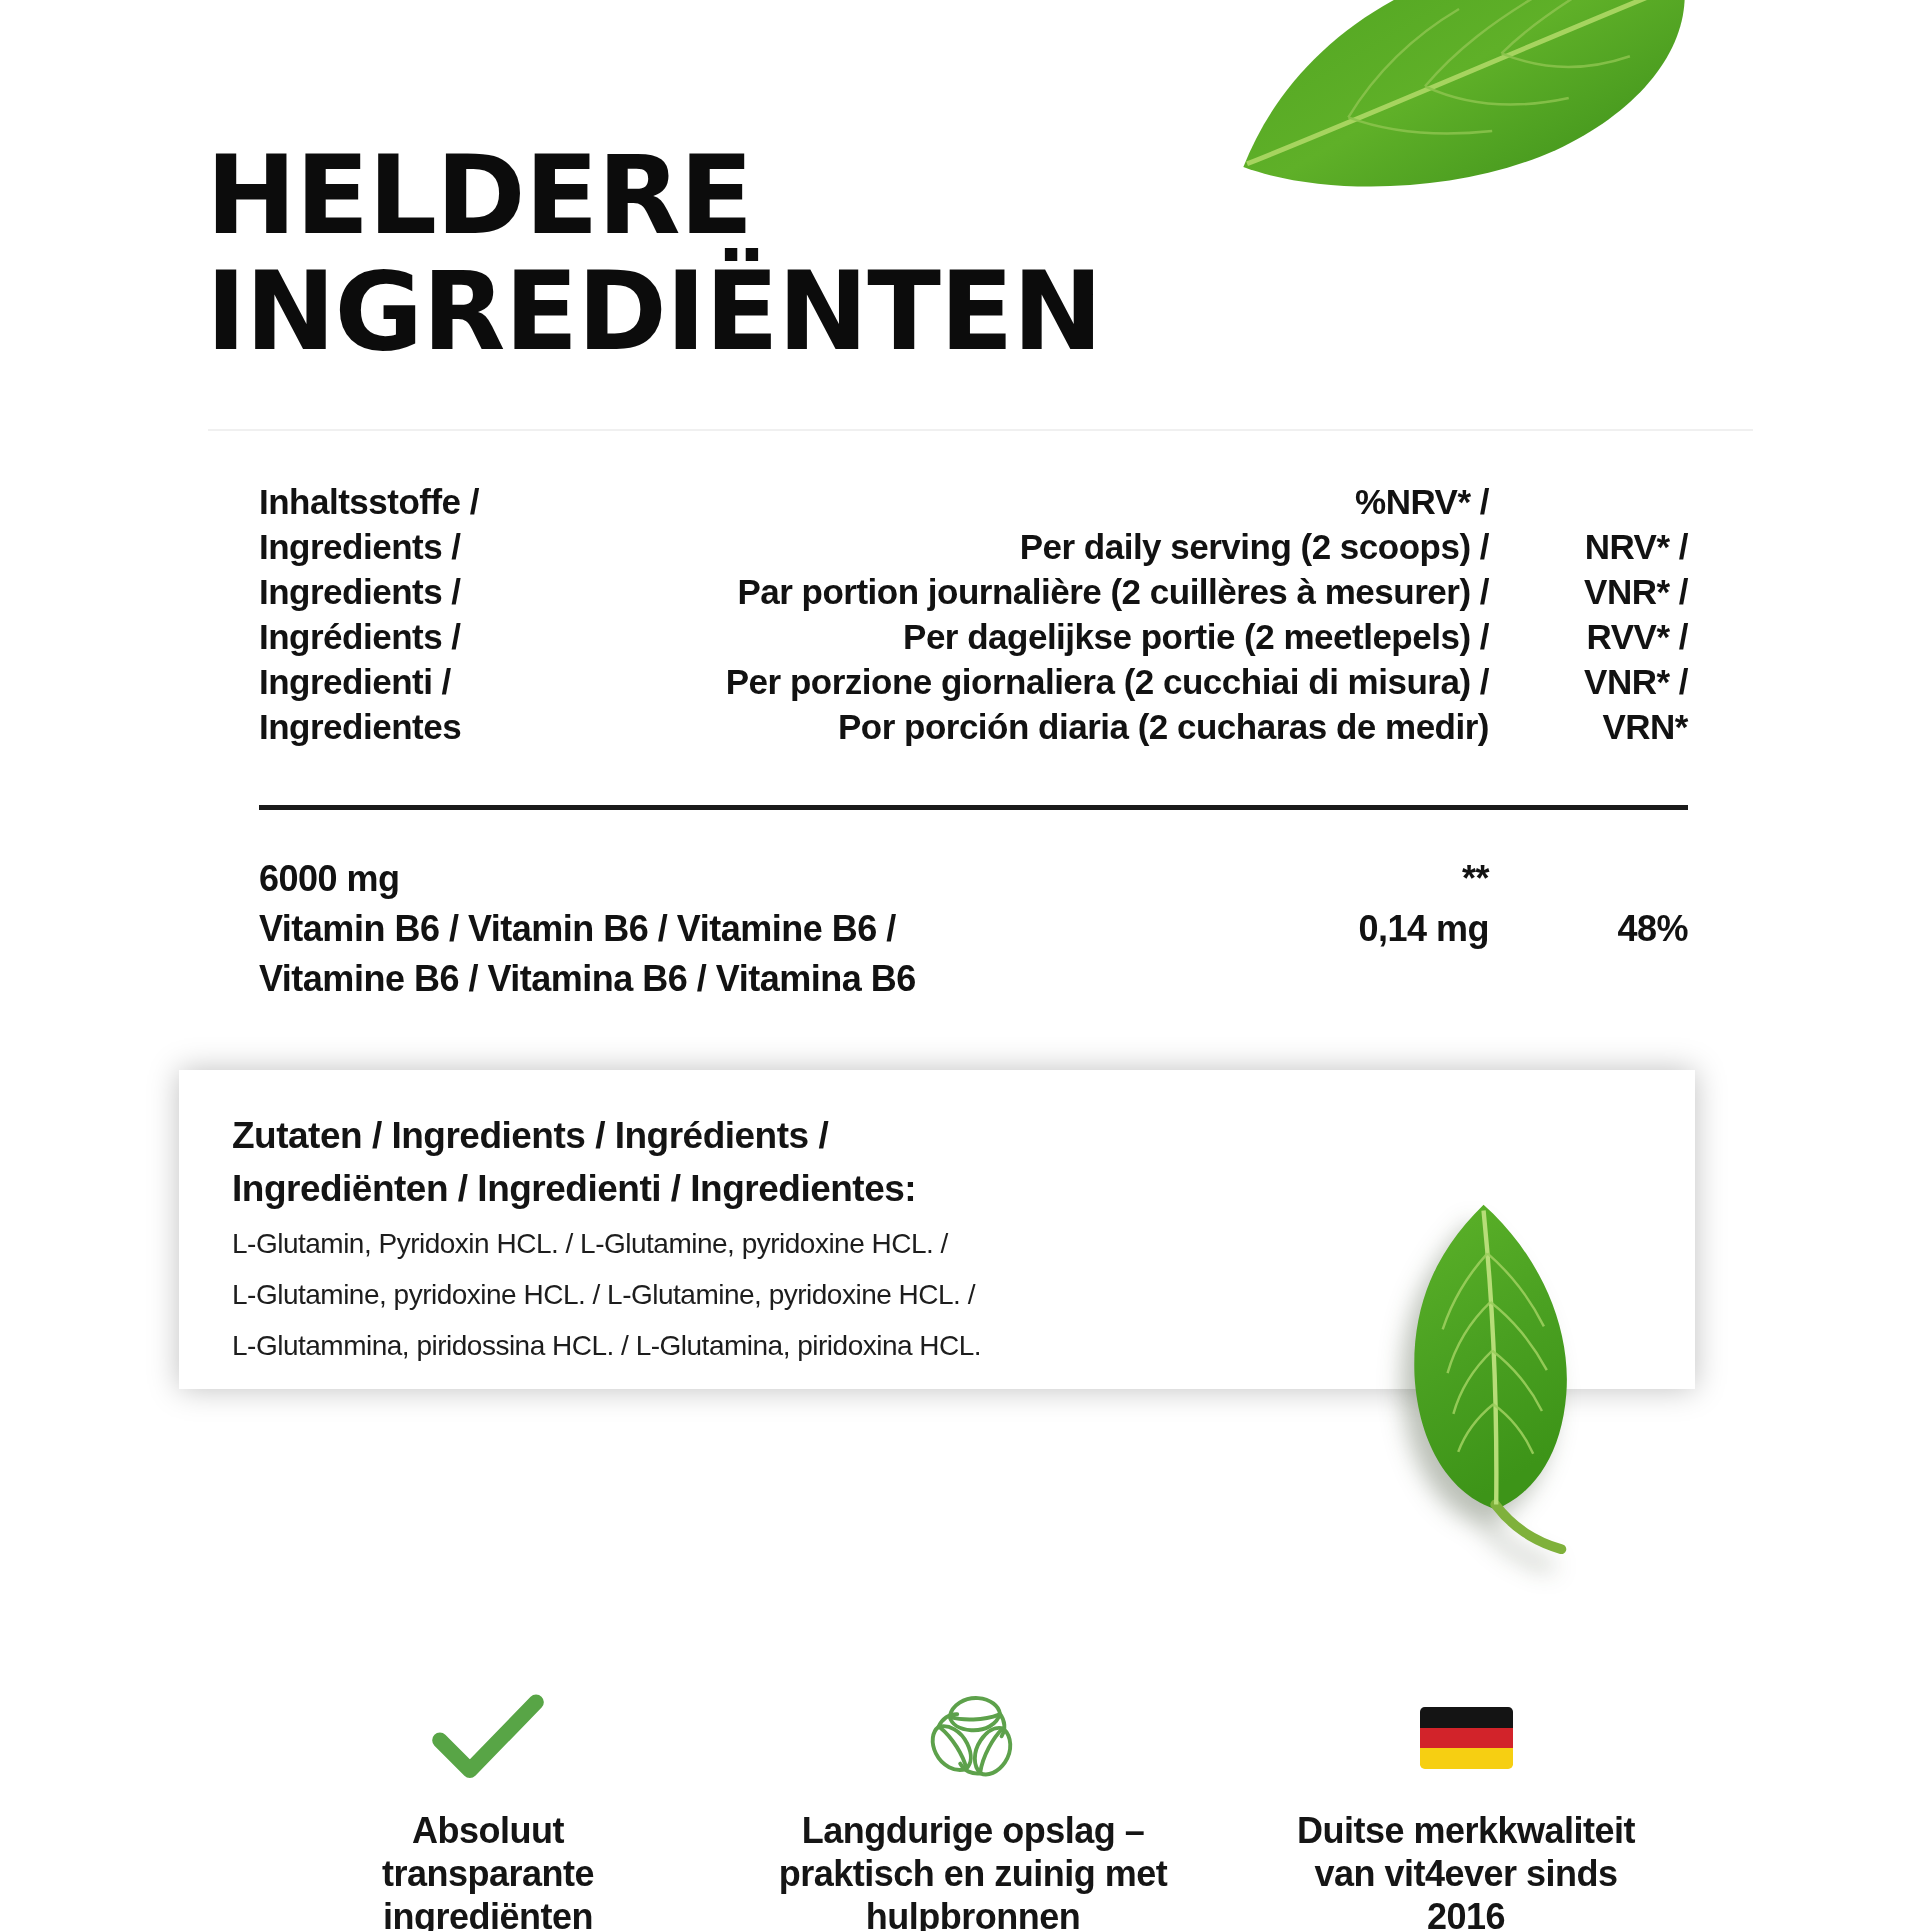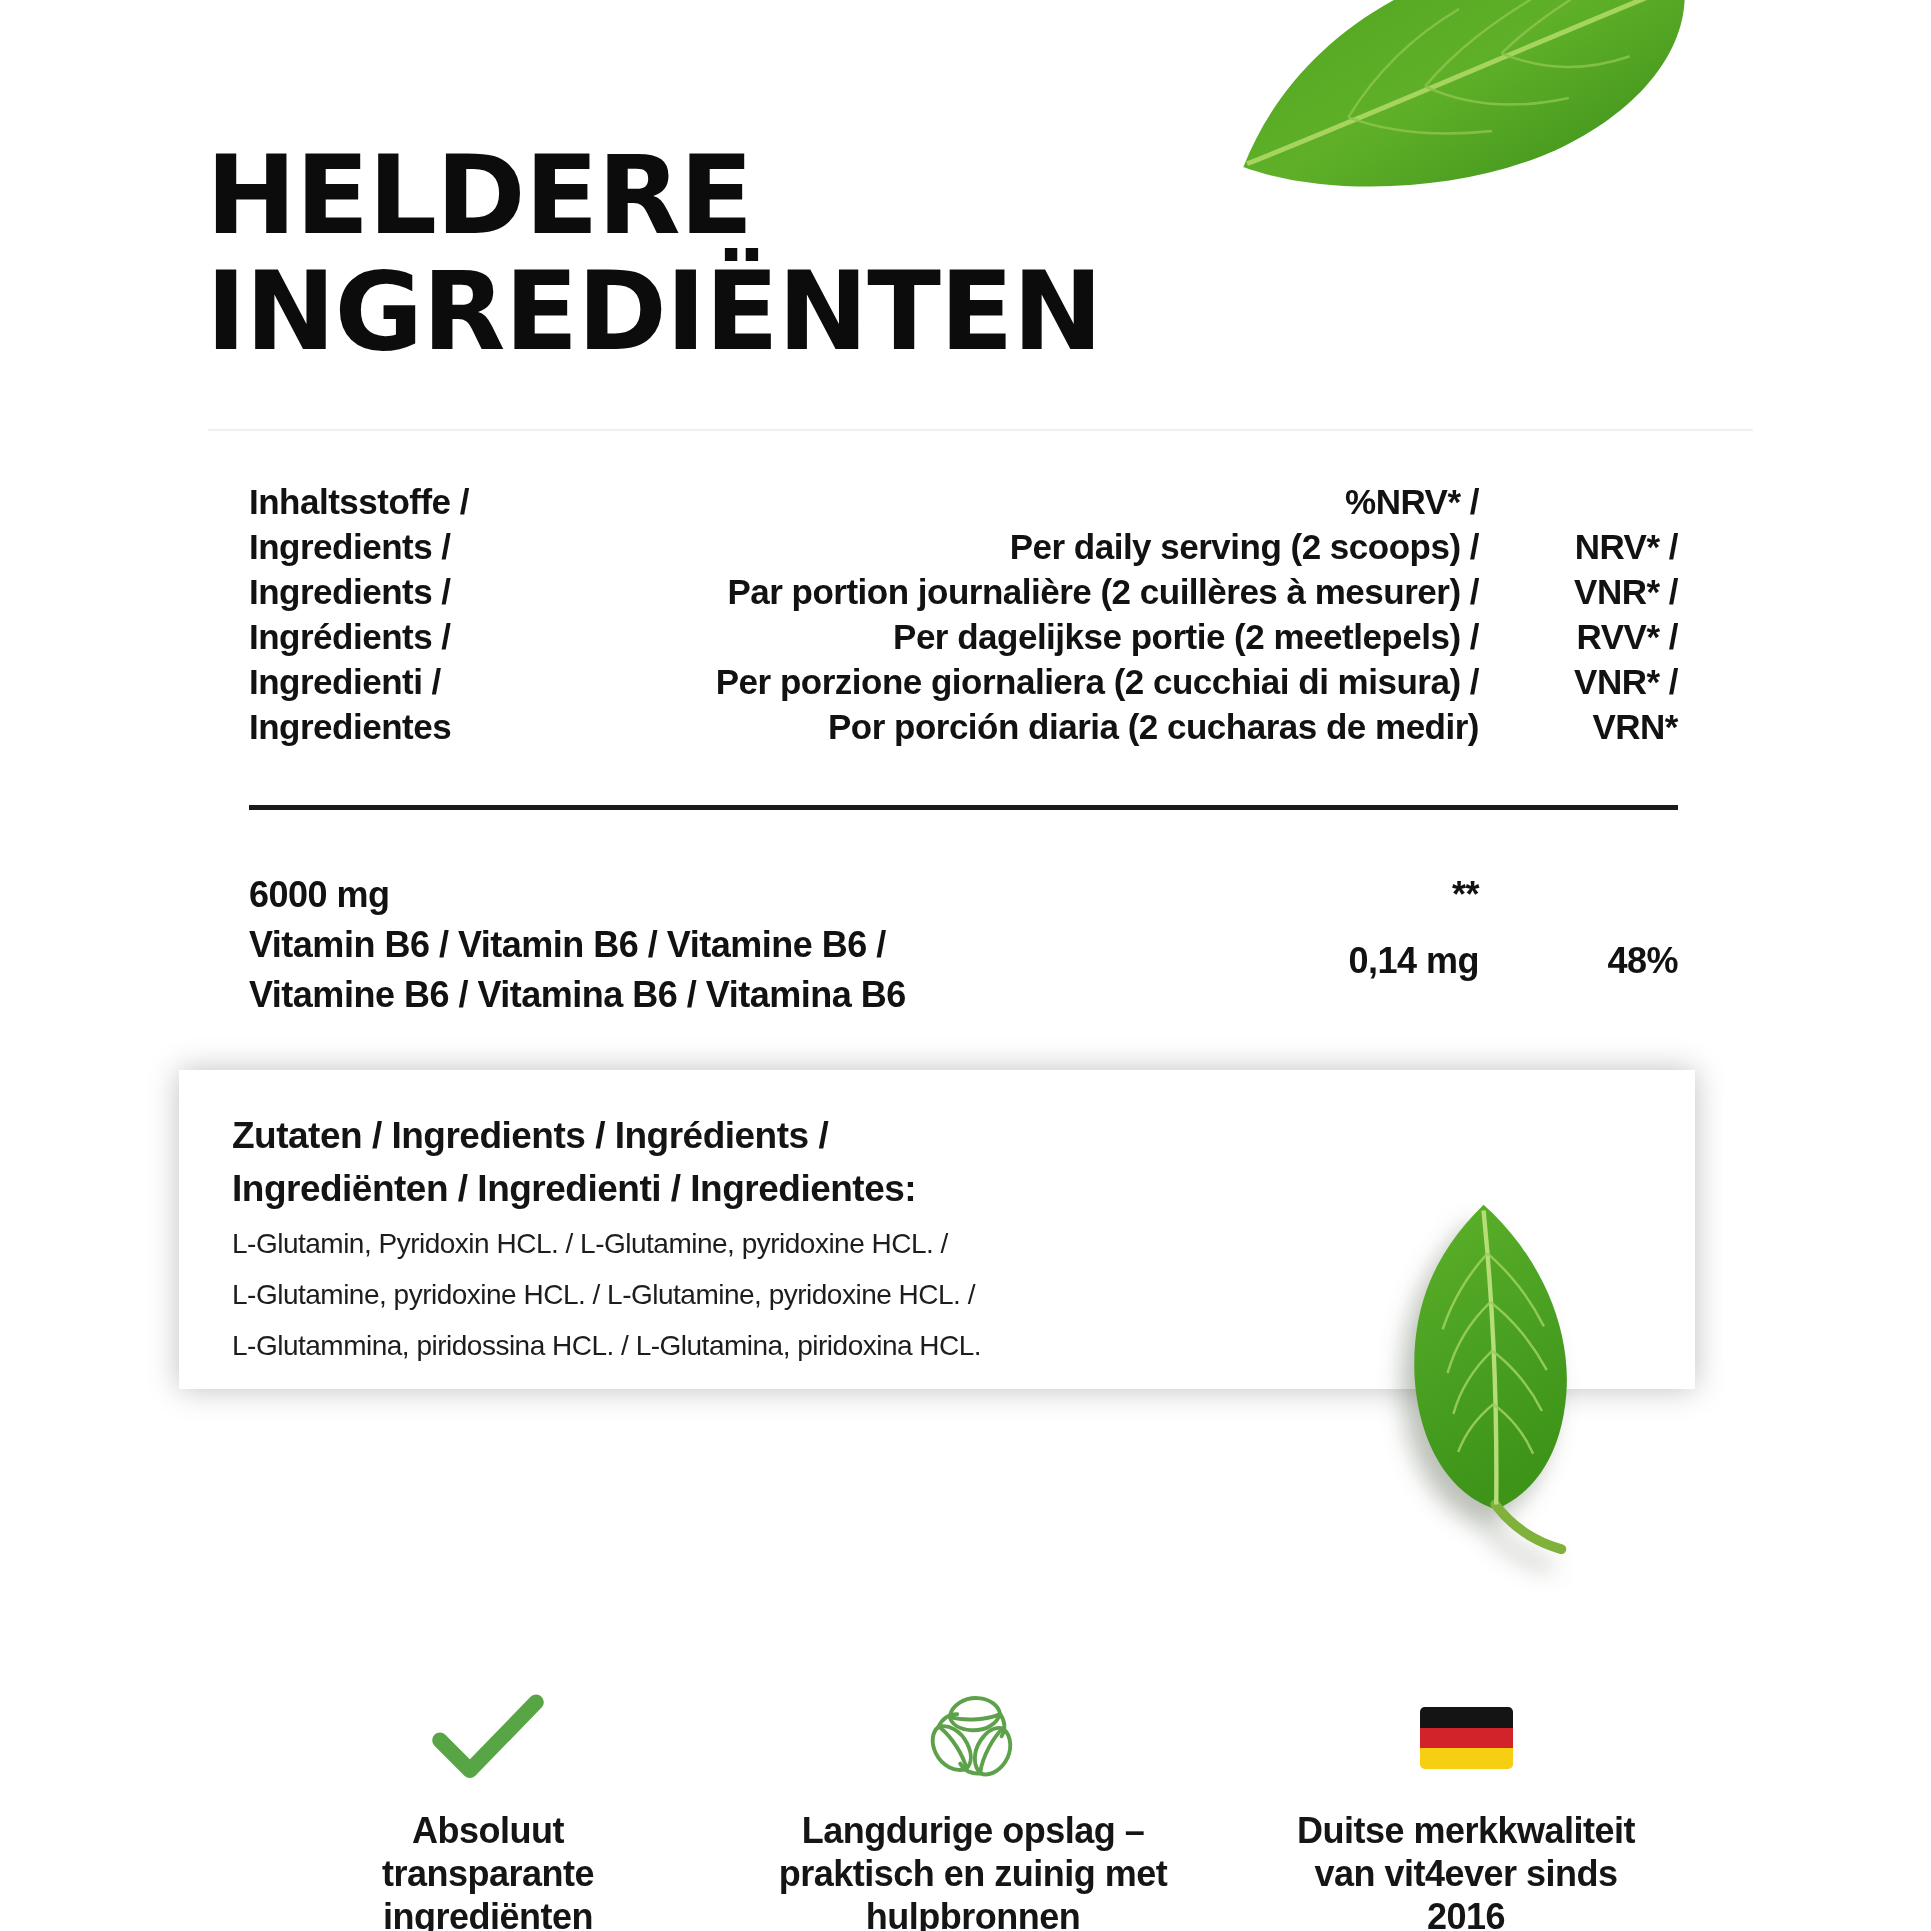--- a/index.html
+++ b/index.html
@@ -10,29 +10,29 @@
   
   .title{
     position:absolute;left:206px;top:66px;
     font-family:"DejaVu Sans",sans-serif;font-weight:bold;
     font-size:108px;line-height:116px;letter-spacing:-1px;color:#0c0c0c;
   }
   .title span{display:block;}
   
   .faint-line{position:absolute;left:208px;top:429px;width:1545px;height:1.9px;background:#f0f0f0;}
   
-  .ntable{position:absolute;left:249px;top:479px;width:1429px;}
+  .ntable{position:absolute;left:259px;top:479px;width:1429px;}
   .t-head-row,.t-row{display:grid;grid-template-columns:auto 1fr 199px;}
   .t-head-row{font-weight:bold;font-size:35px;line-height:45px;letter-spacing:-0.5px;}
   .t-head-row .c2,.t-head-row .c3{text-align:right;}
   .t-rule{height:4.8px;background:#1a1a1a;margin-top:56px;}
   .t-body{margin-top:44px;}
   .t-row{font-weight:bold;font-size:36px;line-height:50px;letter-spacing:-0.5px;}
   .t-row .name span{display:block;}
-  .t-row .amount,.t-row .nrv{text-align:right;margin-top:16px;}
+  .t-row .amount,.t-row .nrv{text-align:right;}
   
   .card{
     position:absolute;left:179px;top:1070px;width:1516px;height:319px;
     background:#ffffff;box-shadow:0 0 29px rgba(0,0,0,0.25);
   }
   .card-inner{padding:39px 0 0 53px;}
   .card h2{margin:0;font-size:37px;line-height:53px;font-weight:bold;letter-spacing:-0.5px;color:#141414;}
   .card h2 span{display:block;}
   .card p{margin:2.9px 0 0 0;font-size:28px;line-height:51px;font-weight:normal;letter-spacing:-0.5px;color:#1d1d1d;}
   .card p span{display:block;}

